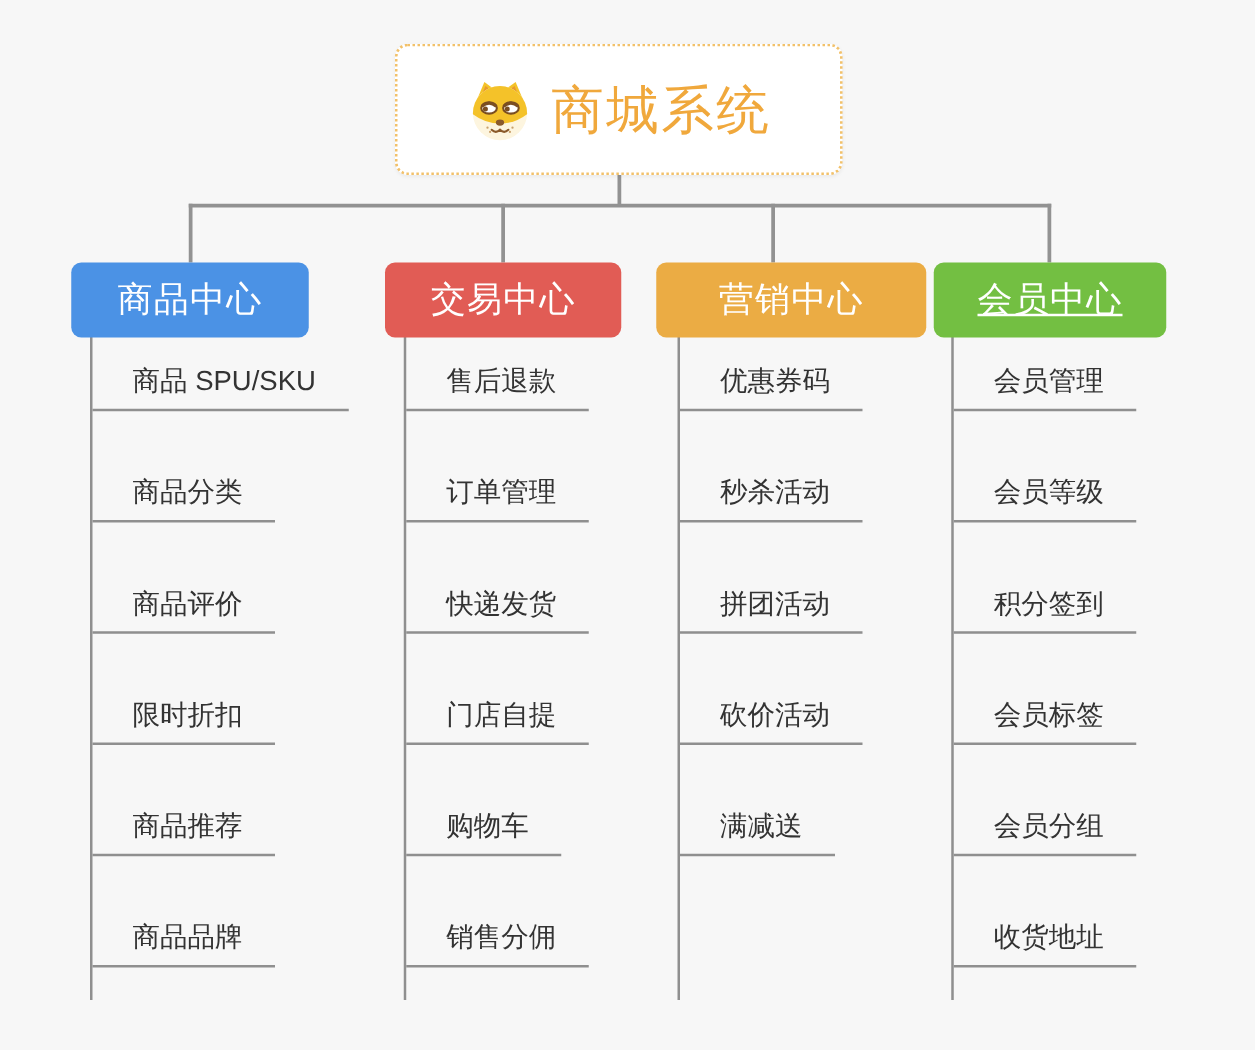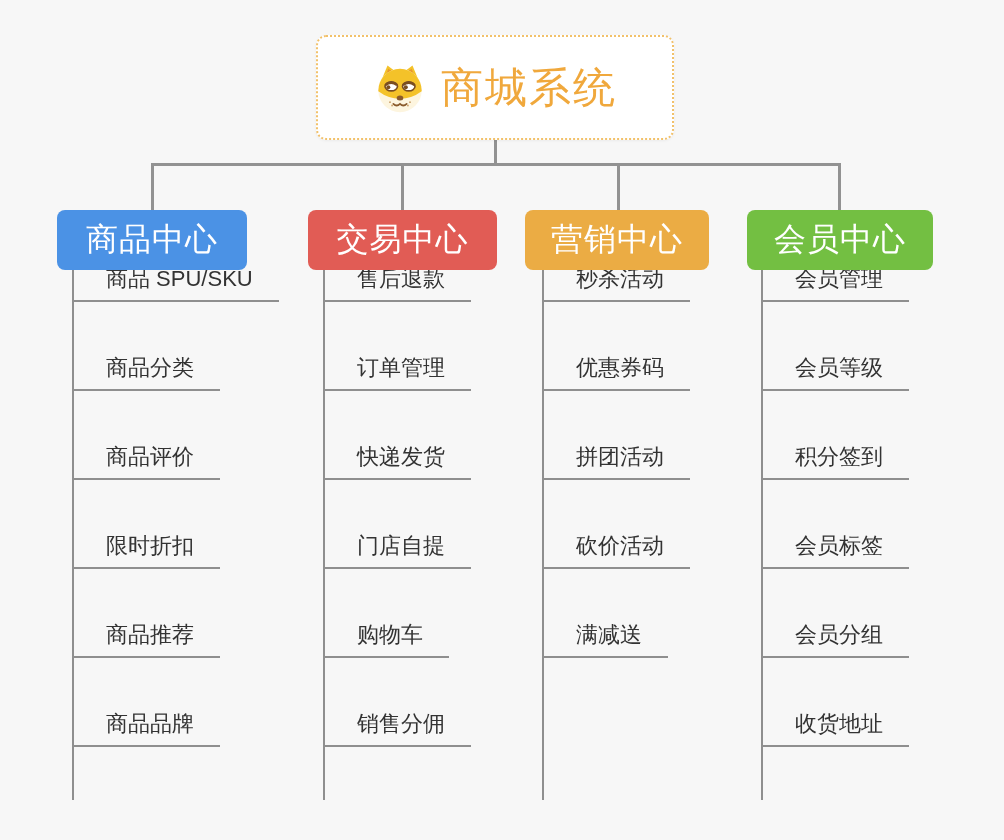--- a/index.html
+++ b/index.html
@@ -20,33 +20,33 @@
   
   .conn{position:absolute;background:#929292;z-index:1;}
   .stem{left:494px;top:138px;width:3px;height:27px;}
   .rail{left:151px;top:163px;width:690px;height:3px;}
   .drop{width:3px;top:163px;height:47px;}
   .drop.d0{left:151px;} .drop.d1{left:401px;} .drop.d2{left:617px;} .drop.d3{left:838px;}
   
   .branch-box{
     position:absolute;top:210px;height:60px;border-radius:8px;
     display:flex;align-items:center;justify-content:center;
-    color:#ffffff;font-size:32px;letter-spacing:1px;white-space:nowrap;z-index:2;
+    color:#ffffff;font-size:28px;letter-spacing:1px;white-space:nowrap;z-index:2;
   }
   .bb0{left:57px;width:190px;}
   .bb1{left:308px;width:189px;}
-  .bb2{left:525px;width:184px;}
-  .bb3{left:747px;width:186px;}
+  .bb2{left:525px;width:216px;}
+  .bb3{left:747px;width:186px;text-decoration:underline;}
   
   .leaf-col{
     position:absolute;top:266px;height:534px;width:250px;
     border-left:2px solid #8f8f8f;box-sizing:border-box;z-index:1;
   }
   .lc0{left:72px;} .lc1{left:323px;} .lc2{left:542px;} .lc3{left:761px;}
-  .leaf-row{height:89px;display:flex;align-items:flex-start;}
+  .leaf-row{height:89px;display:flex;align-items:center;}
   .leaf-label{
     display:inline-block;white-space:nowrap;
     border-bottom:2px solid #8f8f8f;
     padding:0 26px 8px 32px;
     font-size:22px;color:#333333;line-height:1.2;
   }
 </style>
 </head>
 <body>
 
@@ -133,24 +133,24 @@
   <div class="leaf-row">
       <span class="leaf-label">购物车</span>
     </div>
   <div class="leaf-row">
       <span class="leaf-label">销售分佣</span>
     </div>
 </div>
 
 <div class="leaf-col lc2">
   <div class="leaf-row">
-      <span class="leaf-label">秒杀活动</span>
+      <span class="leaf-label">优惠券码</span>
     </div>
   <div class="leaf-row">
-      <span class="leaf-label">优惠券码</span>
+      <span class="leaf-label">秒杀活动</span>
     </div>
   <div class="leaf-row">
       <span class="leaf-label">拼团活动</span>
     </div>
   <div class="leaf-row">
       <span class="leaf-label">砍价活动</span>
     </div>
   <div class="leaf-row">
       <span class="leaf-label">满减送</span>
     </div>

